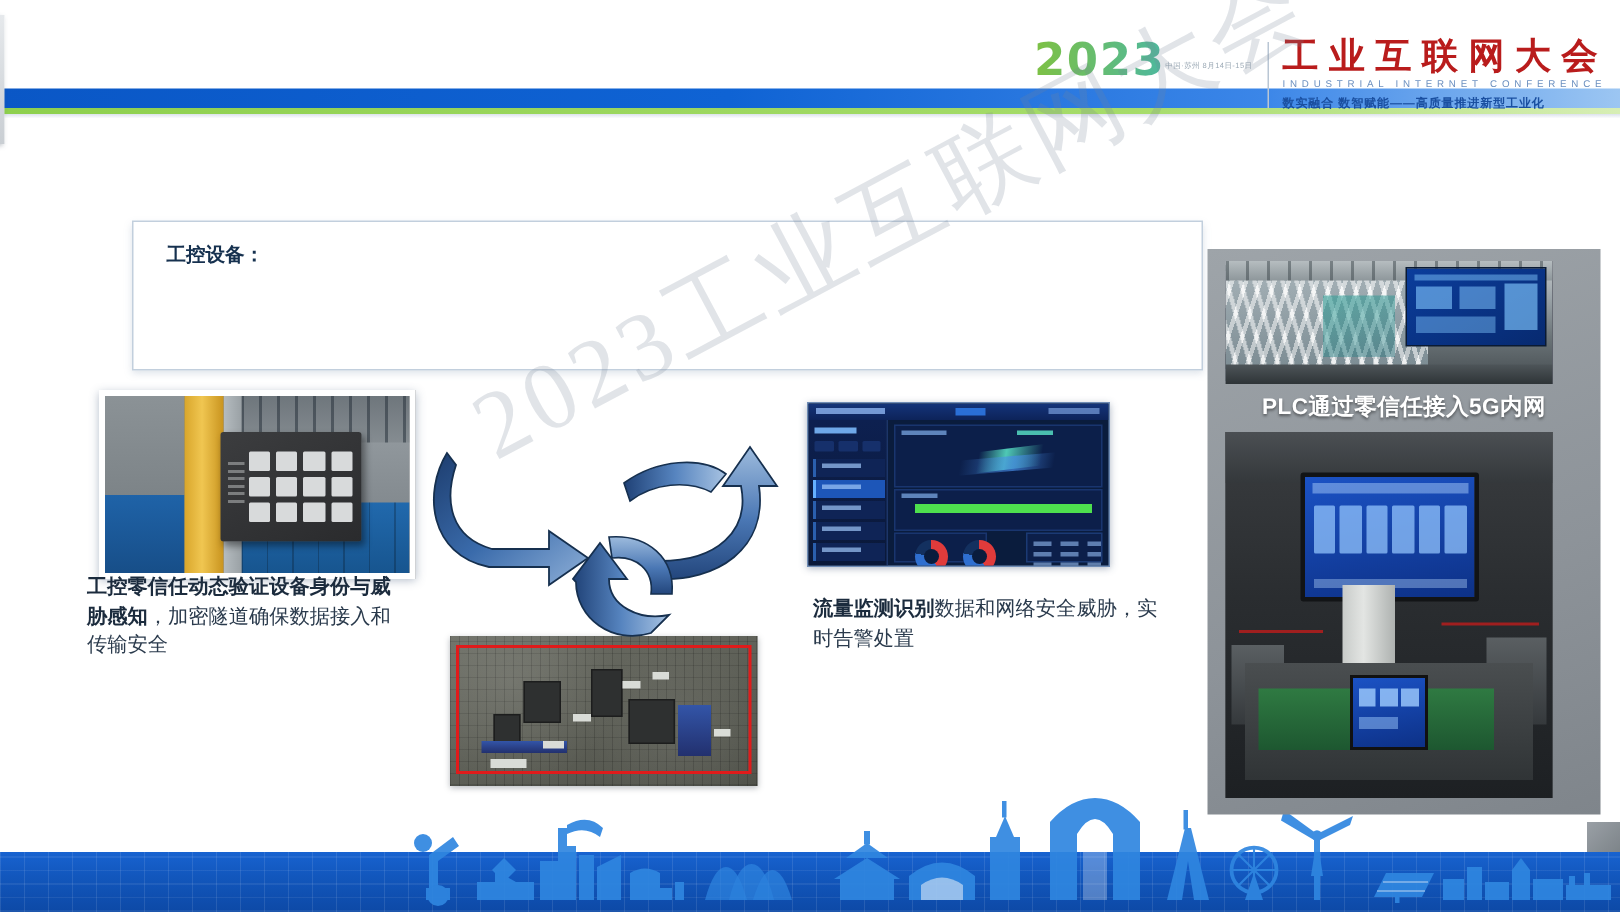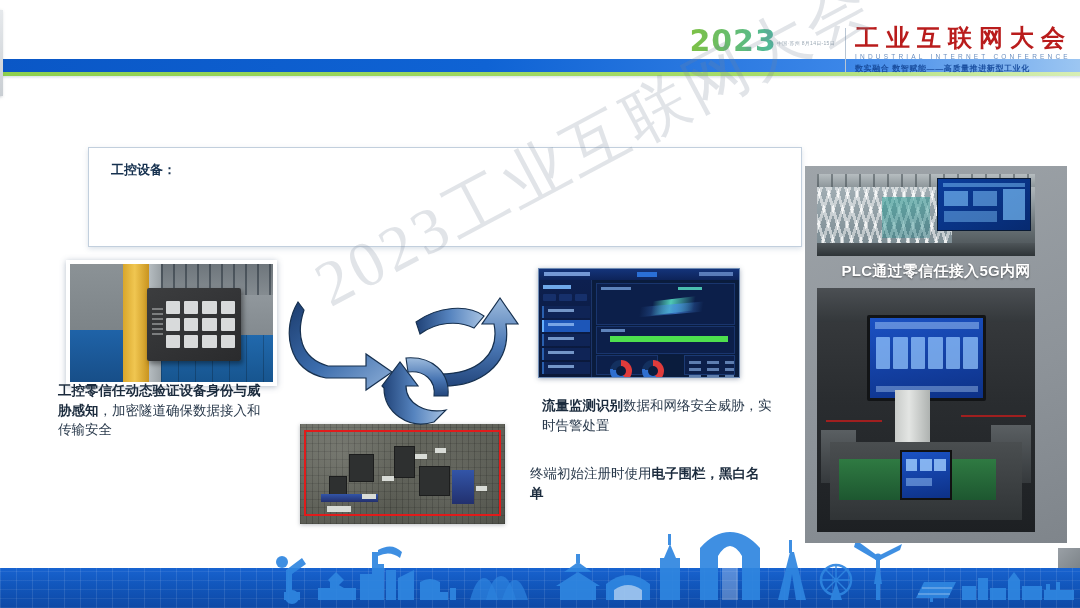--- a/index.html
+++ b/index.html
@@ -429,23 +429,20 @@
       </span>
     </div>
   </div>
 
   <div class="cap cap-left">
     <b>工控零信任动态验证设备身份与威胁感知</b><span>，加密隧道确保数据接入和传输安全</span>
   </div>
   <div class="cap cap-flow">
     <b>流量监测识别</b><span>数据和网络安全威胁，实时告警处置</span>
   </div>
-  <div class="cap cap-term">
-    <span>终端初始注册时使用</span><b>电子围栏，黑白名单</b>
-  </div>
 
   <div class="rp-tab"></div>
   <div class="rp">
     <div class="rp-img1">
       <div class="r1-corridor"></div>
       <div class="r1-persp"></div>
       <div class="r1-persp2"></div>
       <div class="r1-teal"></div>
       <div class="r1-ceil"></div>
       <div class="r1-floor"></div>

